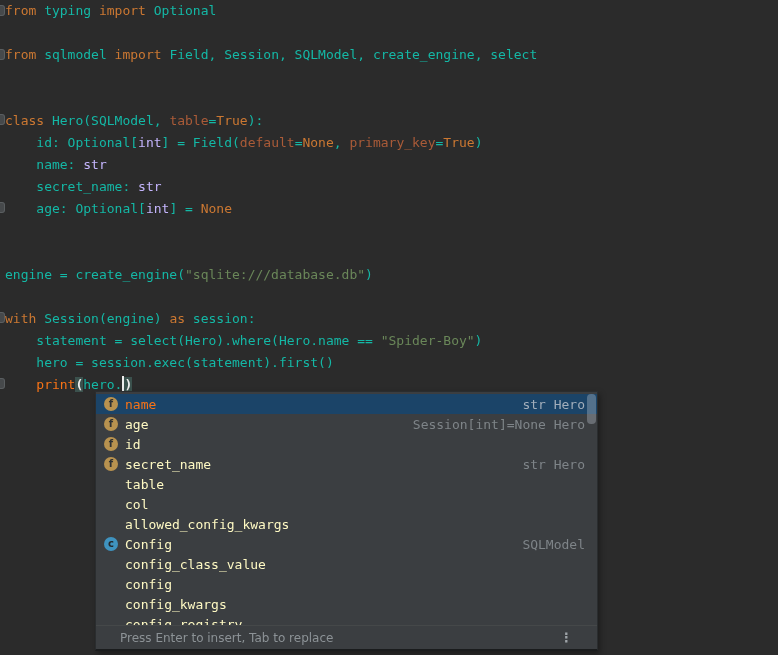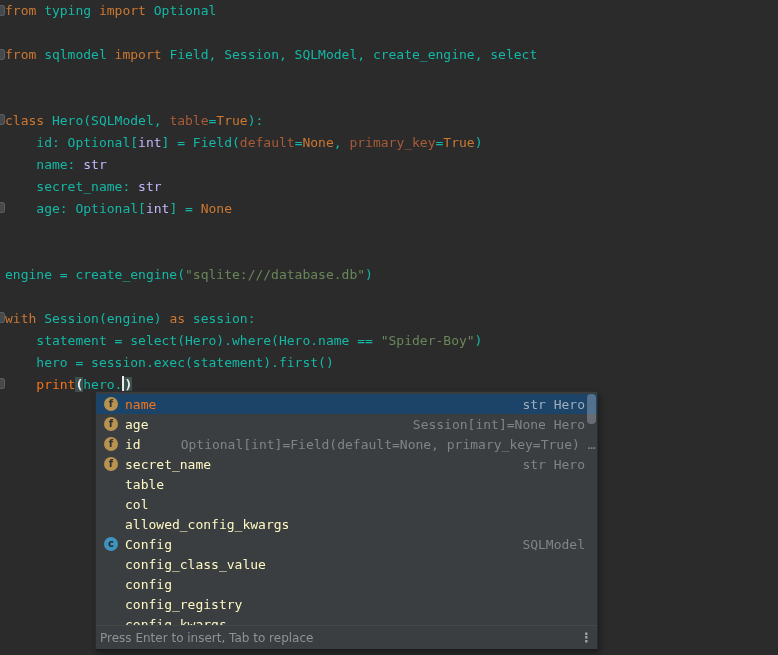--- a/index.html
+++ b/index.html
@@ -75,21 +75,21 @@
 
   .popup-scroll-thumb {
     position:absolute; right:1px; top:2px; width:9px; height:30px;
     background:rgba(189,199,208,0.35); border-radius:4px;
   }
 
   .popup-footer {
     position:absolute; left:0; right:0; bottom:0; height:24px;
     border-top:1px solid #454849;
     display:flex; align-items:center;
-    padding:0 4px;
+    padding:0 24px;
     font-family:"DejaVu Sans","Liberation Sans",sans-serif;
     font-size:12px; color:#8C9296;
     background:#3B3E41;
   }
   .footer-more {
     margin-left:auto; color:#9EA4A8; font-size:13px; font-weight:bold;
     line-height:1;
   }
 </style>
 </head>
@@ -103,29 +103,29 @@
   <div class="gutter-sliver" style="top:114px"></div>
   <div class="gutter-sliver" style="top:202px"></div>
   <div class="gutter-sliver" style="top:312px"></div>
   <div class="gutter-sliver" style="top:378px"></div>
 </div>
 
 <div class="popup">
   <div class="popup-list">
       <div class="row sel"><span class="ic f">f</span><span class="lbl">name</span><span class="tail">str Hero</span></div>
       <div class="row"><span class="ic f">f</span><span class="lbl">age</span><span class="tail">Session[int]=None Hero</span></div>
-      <div class="row"><span class="ic f">f</span><span class="lbl">id</span><span class="inline">Optional[int]=Field(default=None, primary_key=True) …</span></div>
+      <div class="row"><span class="ic f">f</span><span class="lbl">id</span></div>
       <div class="row"><span class="ic f">f</span><span class="lbl">secret_name</span><span class="tail">str Hero</span></div>
       <div class="row"><span class="ic spacer"></span><span class="lbl">table</span></div>
       <div class="row"><span class="ic spacer"></span><span class="lbl">col</span></div>
       <div class="row"><span class="ic spacer"></span><span class="lbl">allowed_config_kwargs</span></div>
       <div class="row"><span class="ic c">c</span><span class="lbl">Config</span><span class="tail">SQLModel</span></div>
       <div class="row"><span class="ic spacer"></span><span class="lbl">config_class_value</span></div>
       <div class="row"><span class="ic spacer"></span><span class="lbl">config</span></div>
+      <div class="row"><span class="ic spacer"></span><span class="lbl">config_kwargs</span></div>
       <div class="row"><span class="ic spacer"></span><span class="lbl">config_registry</span></div>
-      <div class="row"><span class="ic spacer"></span><span class="lbl">config_kwargs</span></div>
     </div>
   <div class="popup-scroll-thumb"></div>
   <div class="popup-footer">
     <span>Press Enter to insert, Tab to replace</span>
     <span class="footer-more">⋮</span>
   </div>
 </div>
 
 </body></html>

